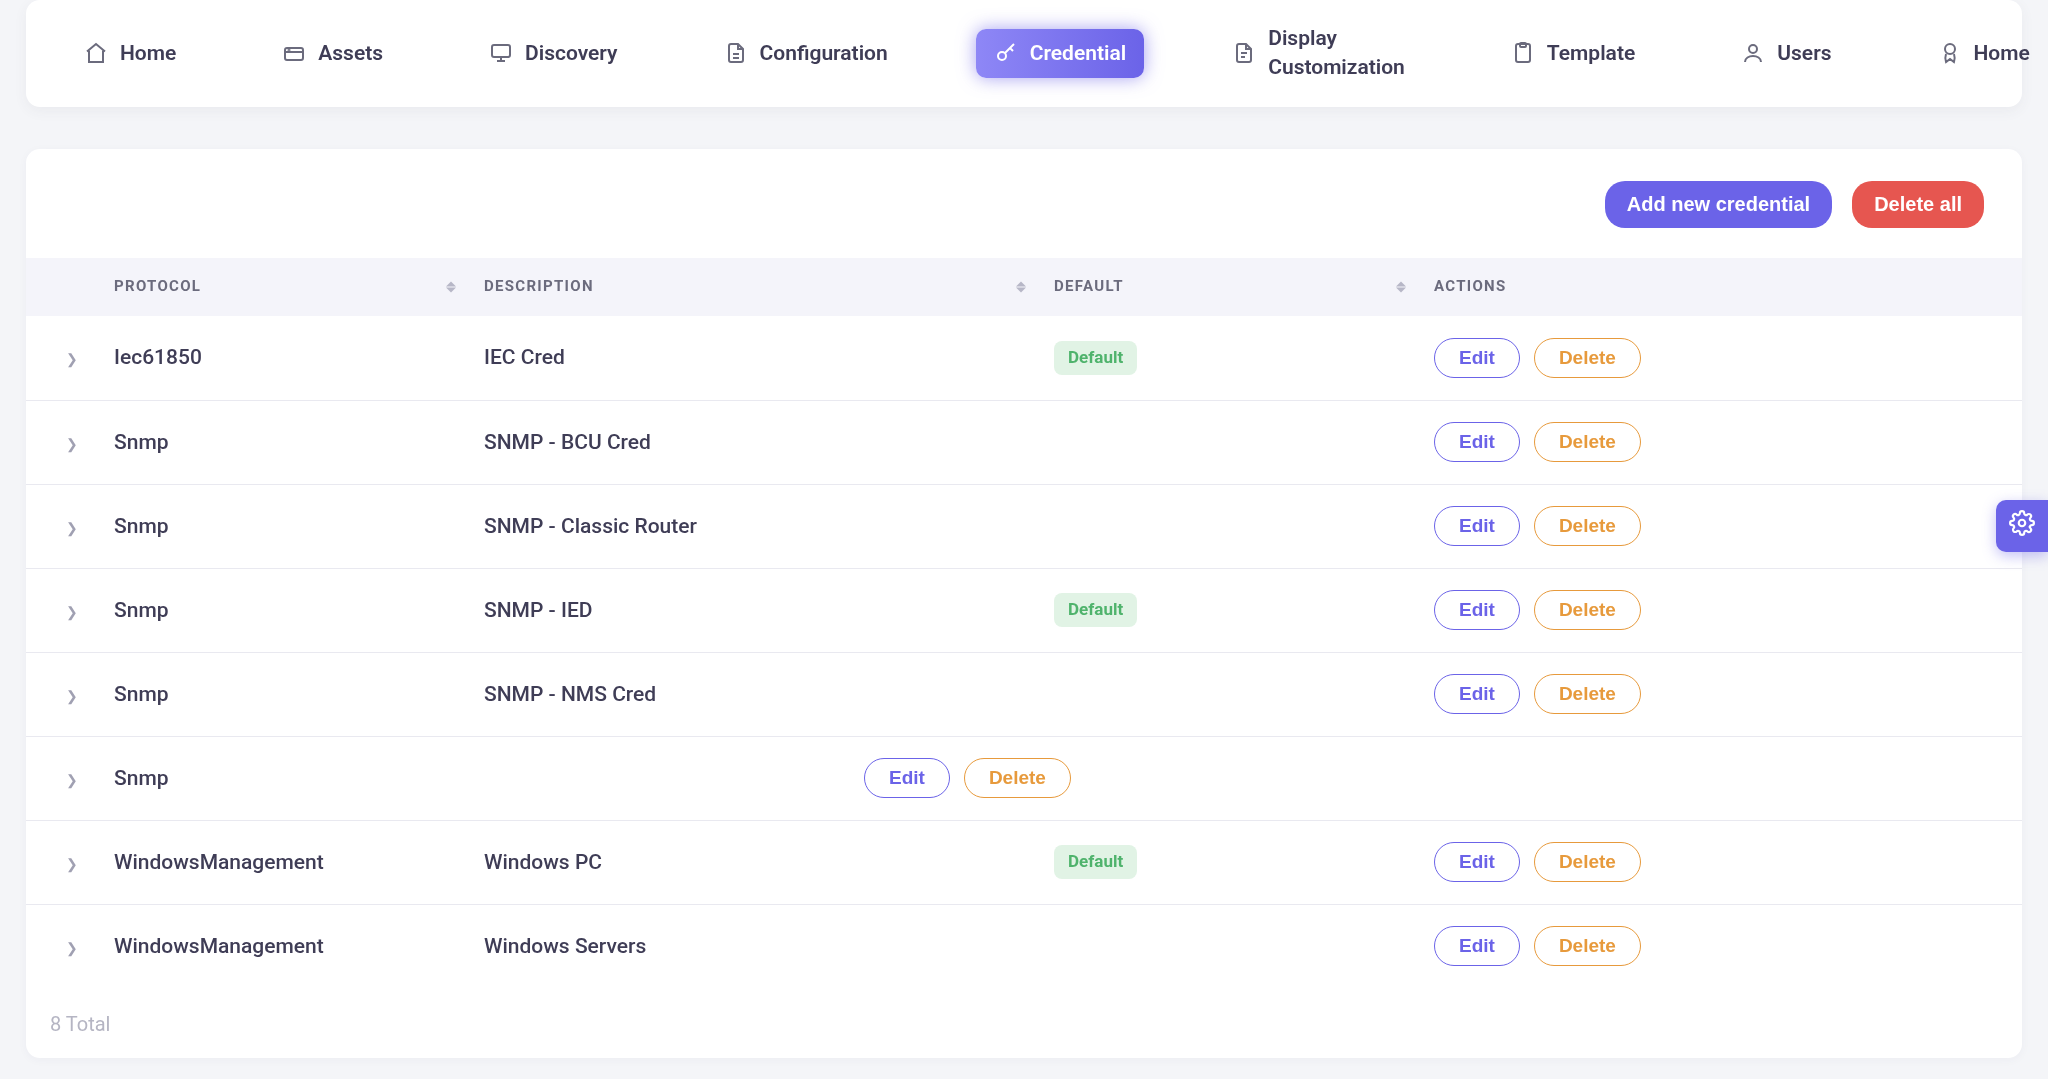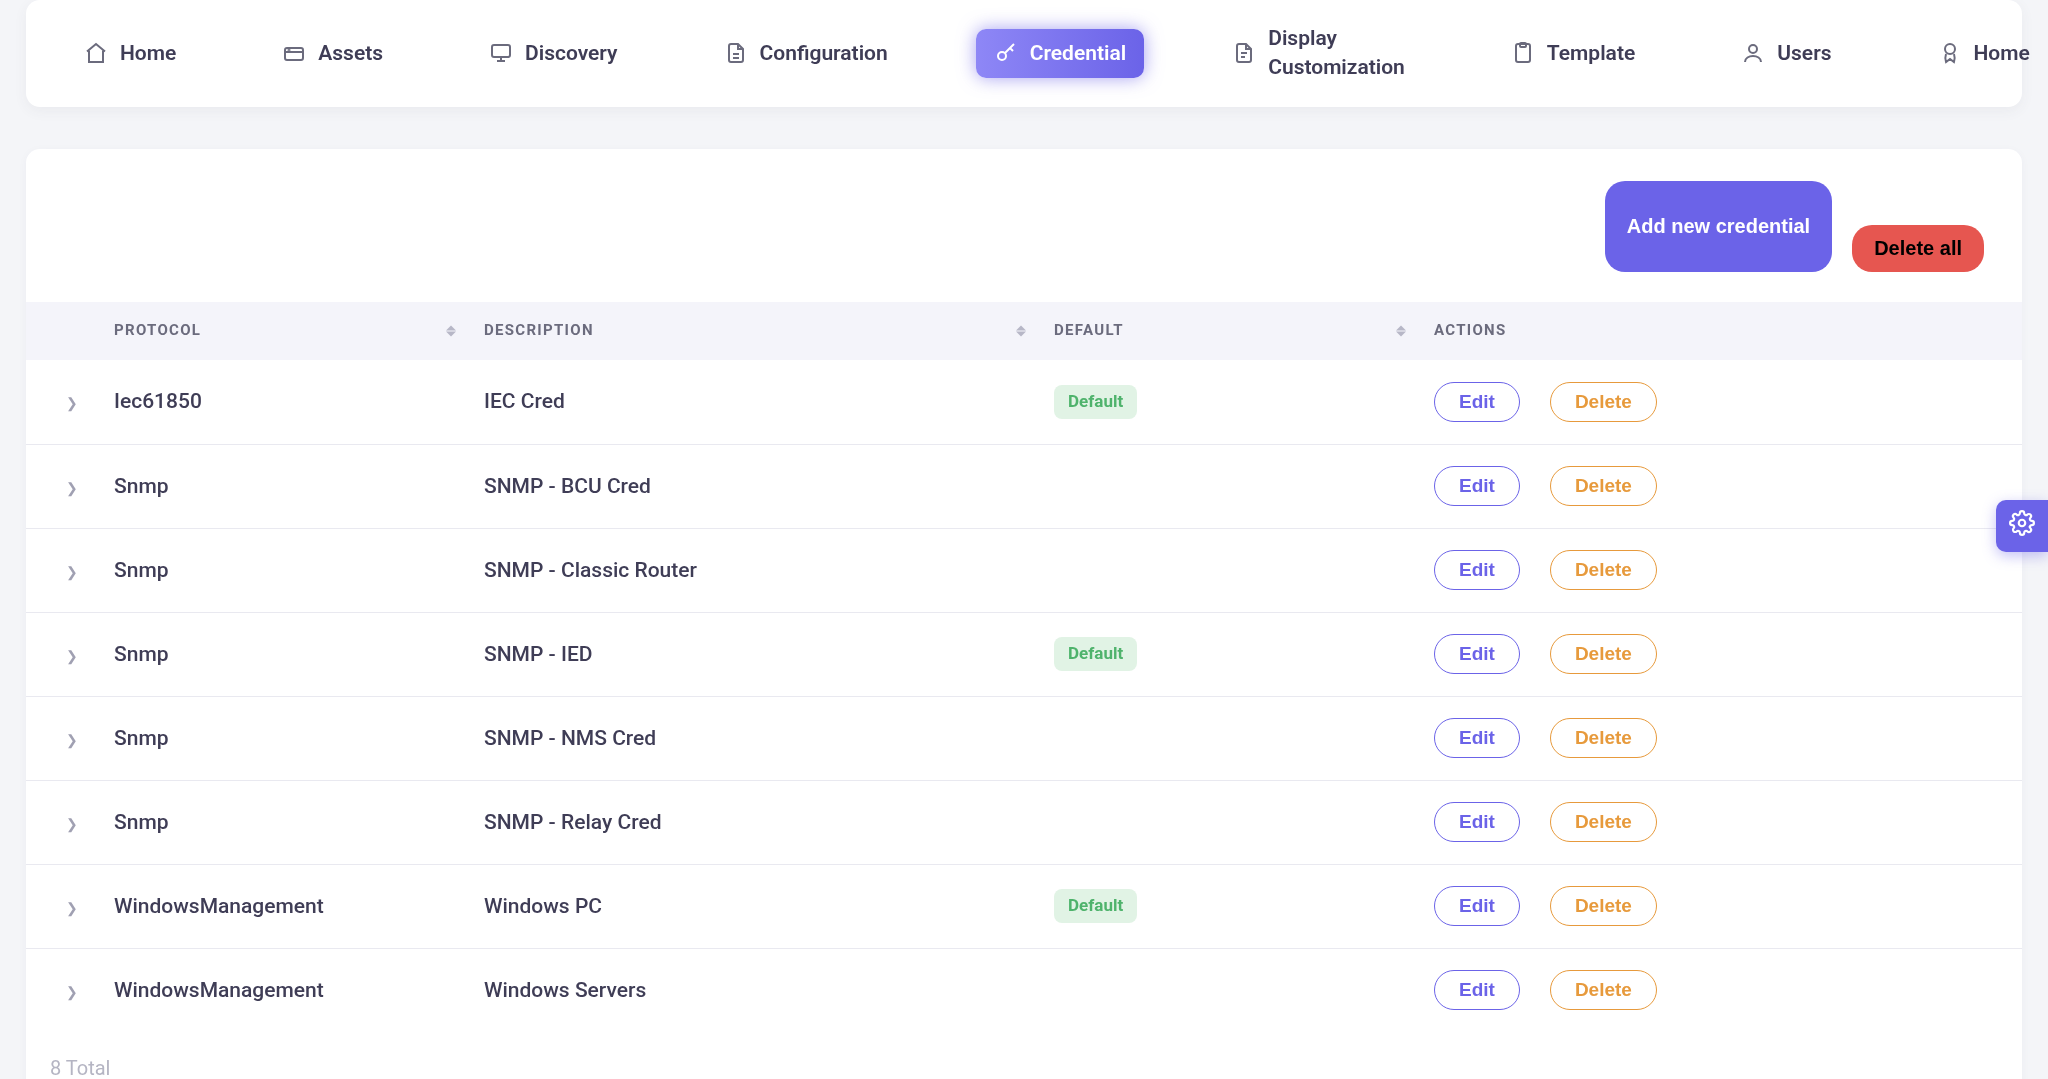--- a/index.html
+++ b/index.html
@@ -33,21 +33,21 @@
     box-shadow:0 0 18px rgba(107,99,232,.6);}
   .nav-item.active svg{stroke:#fff;}
   .nav-item svg{stroke:#6b6b7d;stroke-width:2;fill:none;}
 
   
   .card{background:var(--card);border-radius:14px;margin-top:42px;
     box-shadow:0 2px 10px rgba(60,60,90,.04);overflow:hidden;}
   .card-top{display:flex;justify-content:flex-end;gap:20px;padding:32px 38px 30px;}
   .btn{border:none;border-radius:20px;padding:12px 22px;font-size:20px;font-weight:600;cursor:pointer;}
   .btn-primary{background:var(--accent);color:#fff;}
-  .btn-danger{background:var(--danger);color:#000000;margin-top:44px;}
+  .btn-danger{background:var(--danger);color:#ffffff;}
   .btn-outline-accent{background:transparent;border:1.5px solid var(--accent);color:var(--accent);padding:8px 24px;font-size:19px;}
   .btn-outline-warn{background:transparent;border:1.5px solid var(--warn);color:var(--warn);padding:8px 24px;font-size:19px;}
 
   
   .thead{background:var(--thbg);display:flex;align-items:center;padding:0 40px;height:58px;}
   .col-expand{width:48px;flex:0 0 48px;}
   .col-protocol{flex:0 0 370px;position:relative;}
   .col-desc{flex:0 0 570px;position:relative;}
   .col-default{flex:0 0 380px;position:relative;}
   .col-actions{flex:1 1 auto;}
@@ -57,21 +57,21 @@
   .sort span{width:0;height:0;border-left:5px solid transparent;border-right:5px solid transparent;}
   .sort .up{border-bottom:5px solid #b7b7c7;}
   .sort .dn{border-top:5px solid #b7b7c7;}
 
   .trow{display:flex;align-items:center;padding:0 40px;height:84px;border-top:1px solid var(--border);}
   .trow:first-of-type{border-top:none;}
   .expand{cursor:pointer;color:#a0a0b2;font-size:14px;}
   .cell{font-size:21px;color:var(--text);font-weight:500;}
   .badge{display:inline-block;background:var(--okbg);color:var(--ok);font-weight:700;
     font-size:17px;padding:5px 14px;border-radius:8px;}
-  .actions{display:flex;gap:30px;}
+  .actions{display:flex;gap:14px;}
 
   .tfoot{padding:22px 24px 20px;color:#b5b5c3;font-size:20px;}
 
   
   .gear-fab{position:fixed;right:0;top:500px;width:52px;height:52px;background:var(--accent);
     border-radius:10px 0 0 10px;display:flex;align-items:center;justify-content:center;cursor:pointer;
     box-shadow:0 4px 14px rgba(107,99,232,.4);}
   .gear-fab svg{stroke:#fff;fill:none;stroke-width:2;}
 </style>
 </head>
@@ -245,21 +245,20 @@
     <div class="col-desc cell">SNMP - NMS Cred</div>
     <div class="col-default"></div>
     <div class="col-actions actions">
       <button class="btn btn-outline-accent">Edit</button>
       <button class="btn btn-outline-warn">Delete</button>
     </div>
         </div>
         <div class="trow">
     <div class="col-expand"><span class="expand">❯</span></div>
     <div class="col-protocol cell">Snmp</div>
-    <div class="col-desc cell">SNMP - Relay Cred</div>
     <div class="col-default"></div>
     <div class="col-actions actions">
       <button class="btn btn-outline-accent">Edit</button>
       <button class="btn btn-outline-warn">Delete</button>
     </div>
         </div>
         <div class="trow">
     <div class="col-expand"><span class="expand">❯</span></div>
     <div class="col-protocol cell">WindowsManagement</div>
     <div class="col-desc cell">Windows PC</div>

